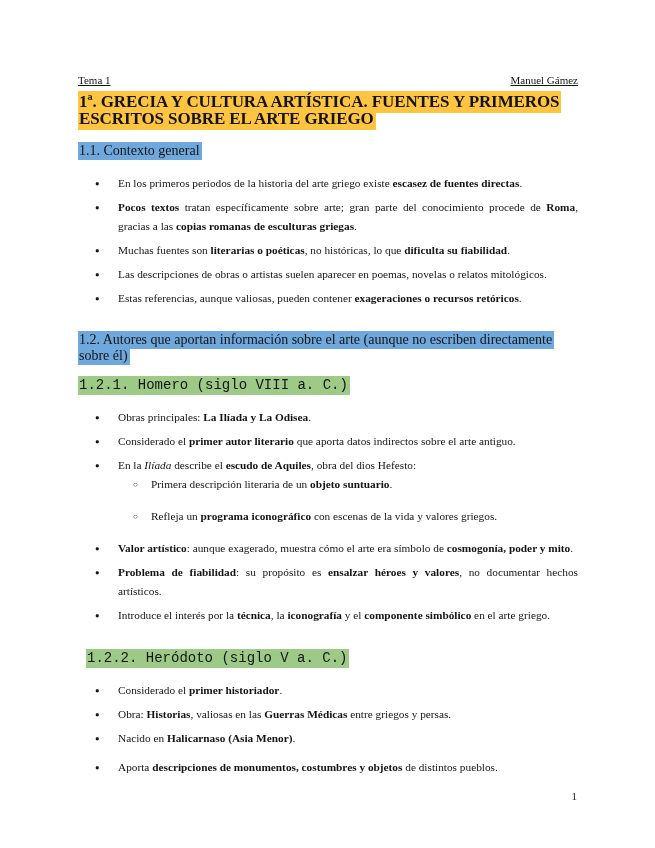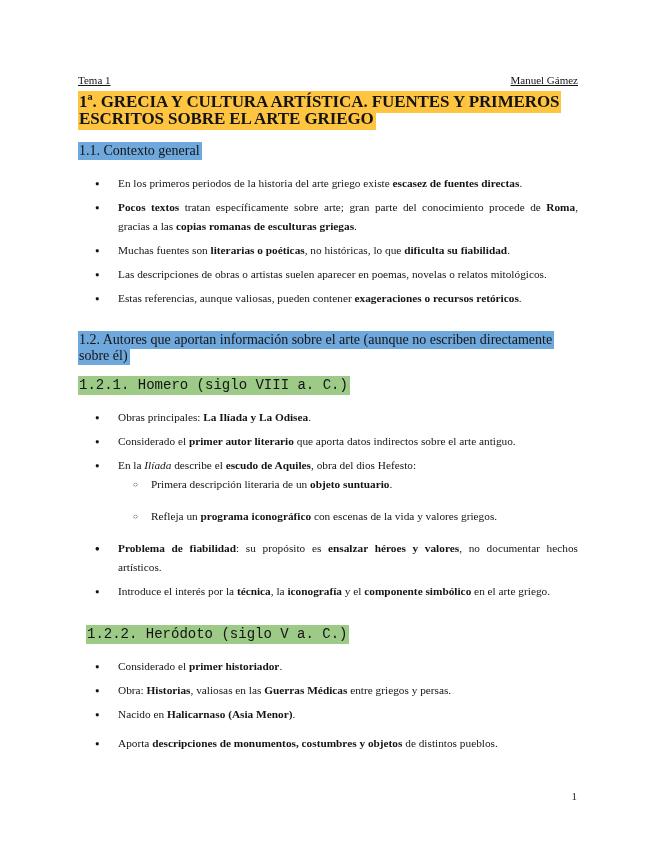--- a/index.html
+++ b/index.html
@@ -112,21 +112,21 @@
     </section>
 
     <section>
       <h2 class="h121"><span class="hl green">1.2.1. Homero (siglo VIII a. C.)</span></h2>
       <ul class="list">
         <li class="lvl1"><span class="dot">●</span><span><span>Obras principales: </span><span class="b">La Ilíada y La Odisea</span><span>.</span></span></li>
         <li class="lvl1"><span class="dot">●</span><span><span>Considerado el </span><span class="b">primer autor literario</span><span> que aporta datos indirectos sobre el arte antiguo.</span></span></li>
         <li class="lvl1 tight"><span class="dot">●</span><span><span>En la </span><span class="i">Ilíada</span><span> describe el </span><span class="b">escudo de Aquiles</span><span>, obra del dios Hefesto:</span></span></li>
         <li class="lvl2"><span class="dot">○</span><span><span>Primera descripción literaria de un </span><span class="b">objeto suntuario</span><span>.</span></span></li>
         <li class="lvl2"><span class="dot">○</span><span><span>Refleja un </span><span class="b">programa iconográfico</span><span> con escenas de la vida y valores griegos.</span></span></li>
-        <li class="lvl1"><span class="dot">●</span></li>
+        <li class="lvl1"><span class="dot">●</span><span><span class="b">Valor artístico</span><span>: aunque exagerado, muestra cómo el arte era símbolo de </span><span class="b">cosmogonía, poder y mito</span><span>.</span></span></li>
         <li class="lvl1"><span class="dot">●</span><span><span class="b">Problema de fiabilidad</span><span>: su propósito es </span><span class="b">ensalzar héroes y valores</span><span>, no documentar hechos artísticos.</span></span></li>
         <li class="lvl1"><span class="dot">●</span><span><span>Introduce el interés por la </span><span class="b">técnica</span><span>, la </span><span class="b">iconografía</span><span> y el </span><span class="b">componente simbólico</span><span> en el arte griego.</span></span></li>
       </ul>
     </section>
 
     <section>
       <h2 class="h122"><span class="hl green">1.2.2. Heródoto (siglo V a. C.)</span></h2>
       <ul class="list">
         <li class="lvl1"><span class="dot">●</span><span><span>Considerado el </span><span class="b">primer historiador</span><span>.</span></span></li>
         <li class="lvl1"><span class="dot">●</span><span><span>Obra: </span><span class="b">Historias</span><span>, valiosas en las </span><span class="b">Guerras Médicas</span><span> entre griegos y persas.</span></span></li>

